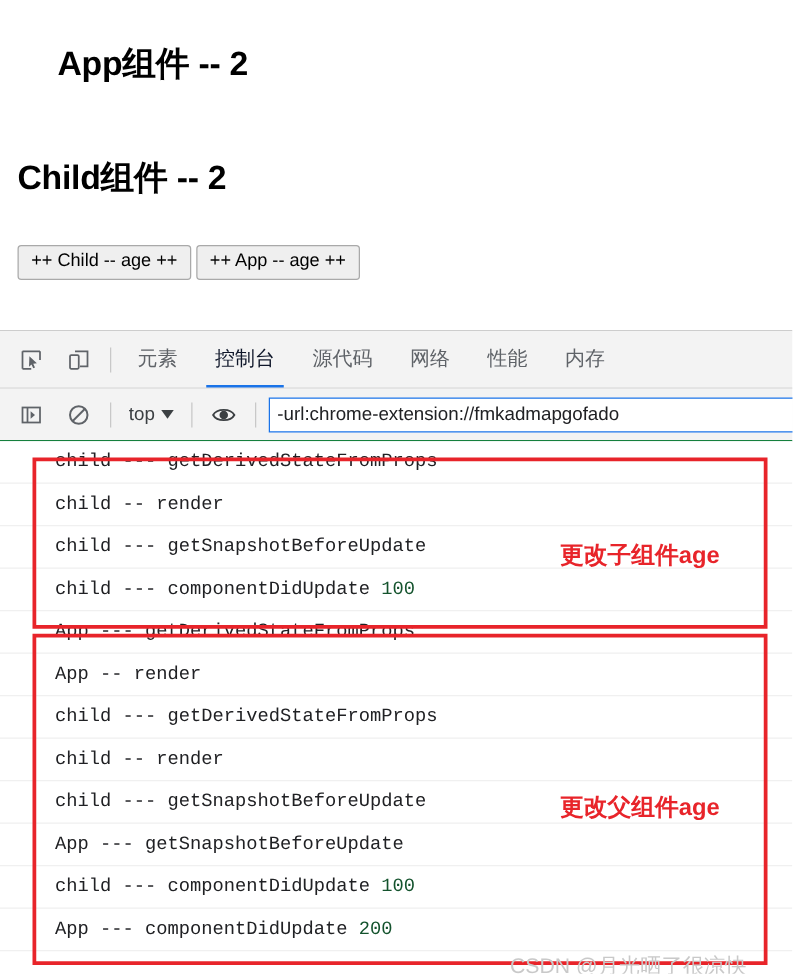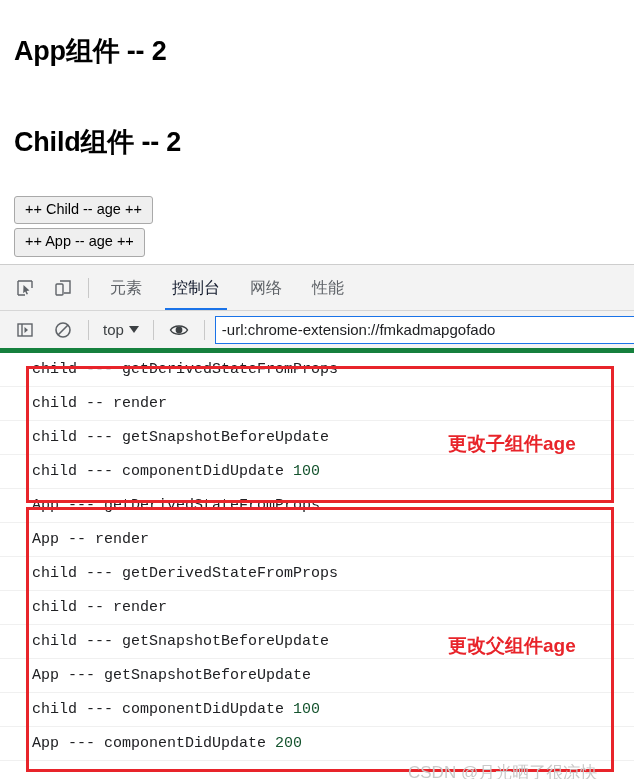--- a/index.html
+++ b/index.html
@@ -27,27 +27,27 @@
   }
   .page-heading {
     font-family: "Liberation Sans", sans-serif;
     font-size: 27px;
     font-weight: bold;
     color: #000000;
     margin: 0;
     line-height: 1.15;
     letter-spacing: -0.2px;
   }
-  #heading-app { margin-top: 22px; }
+  #heading-app { margin-top: 22px; margin-left: 32px; }
   #heading-child { margin-top: 60px; }
 
   .btn-stack {
     margin-top: 38px;
     display: flex;
-    flex-direction: column;
+    flex-direction: row;
     align-items: flex-start;
     gap: 4px;
   }
   .page-button {
     font-family: "Liberation Sans", sans-serif;
     font-size: 14.5px;
     color: #000000;
     background: #efefef;
     border: 1px solid #a9a9a9;
     border-radius: 3px;
@@ -127,21 +127,21 @@
   }
 
   
   #dt-filterbar {
     position: relative;
     height: 42px;
     background: #f3f3f3;
     display: flex;
     align-items: center;
     box-sizing: border-box;
-    border-bottom: 5px solid #15803d;
+    border-bottom: 1px solid #15803d;
     padding-left: 6px;
   }
   #ctx-select {
     font-family: "Liberation Sans", sans-serif;
     font-size: 15px;
     color: #3c4043;
     display: flex;
     align-items: center;
     gap: 5px;
     padding: 0 8px;
@@ -180,21 +180,21 @@
   .console-row {
     position: relative;
     height: 34px;
     line-height: 34px;
     border-bottom: 1px solid #f0f0f0;
     box-sizing: border-box;
     font-family: "Liberation Mono", monospace;
     font-size: 15px;
     color: #202124;
     white-space: pre;
-    padding-left: 32px;
+    padding-left: 44px;
   }
   .console-row .num {
     color: #14532d;
   }
 
   
   .red-box {
     position: absolute;
     border: 3px solid #e8242a;
     box-sizing: border-box;
@@ -265,22 +265,24 @@
       <svg width="18" height="18" viewBox="0 0 18 18">
         <rect x="2" y="5" width="7" height="11" rx="1" stroke="#5f6368" stroke-width="1.4" fill="none"></rect>
         <path d="M6 2 H16 V14 H10" stroke="#5f6368" stroke-width="1.4" fill="none"></path>
       </svg>
     </div>
 
     <div class="dt-sep"></div>
 
     <div class="dt-tab">元素</div>
     <div class="dt-tab active">控制台</div>
+    <div class="dt-tab">源代码</div>
     <div class="dt-tab">网络</div>
     <div class="dt-tab">性能</div>
+    <div class="dt-tab">内存</div>
   </div>
 
   <div id="dt-filterbar">
 
     <div class="dt-icon-btn">
       <svg width="18" height="18" viewBox="0 0 18 18">
         <rect x="2" y="3" width="14" height="12" stroke="#5f6368" stroke-width="1.4" fill="none"></rect>
         <line x1="6" y1="3" x2="6" y2="15" stroke="#5f6368" stroke-width="1.4"></line>
         <path d="M8.5 6 L12 9 L8.5 12 Z" fill="#5f6368"></path>
       </svg>

